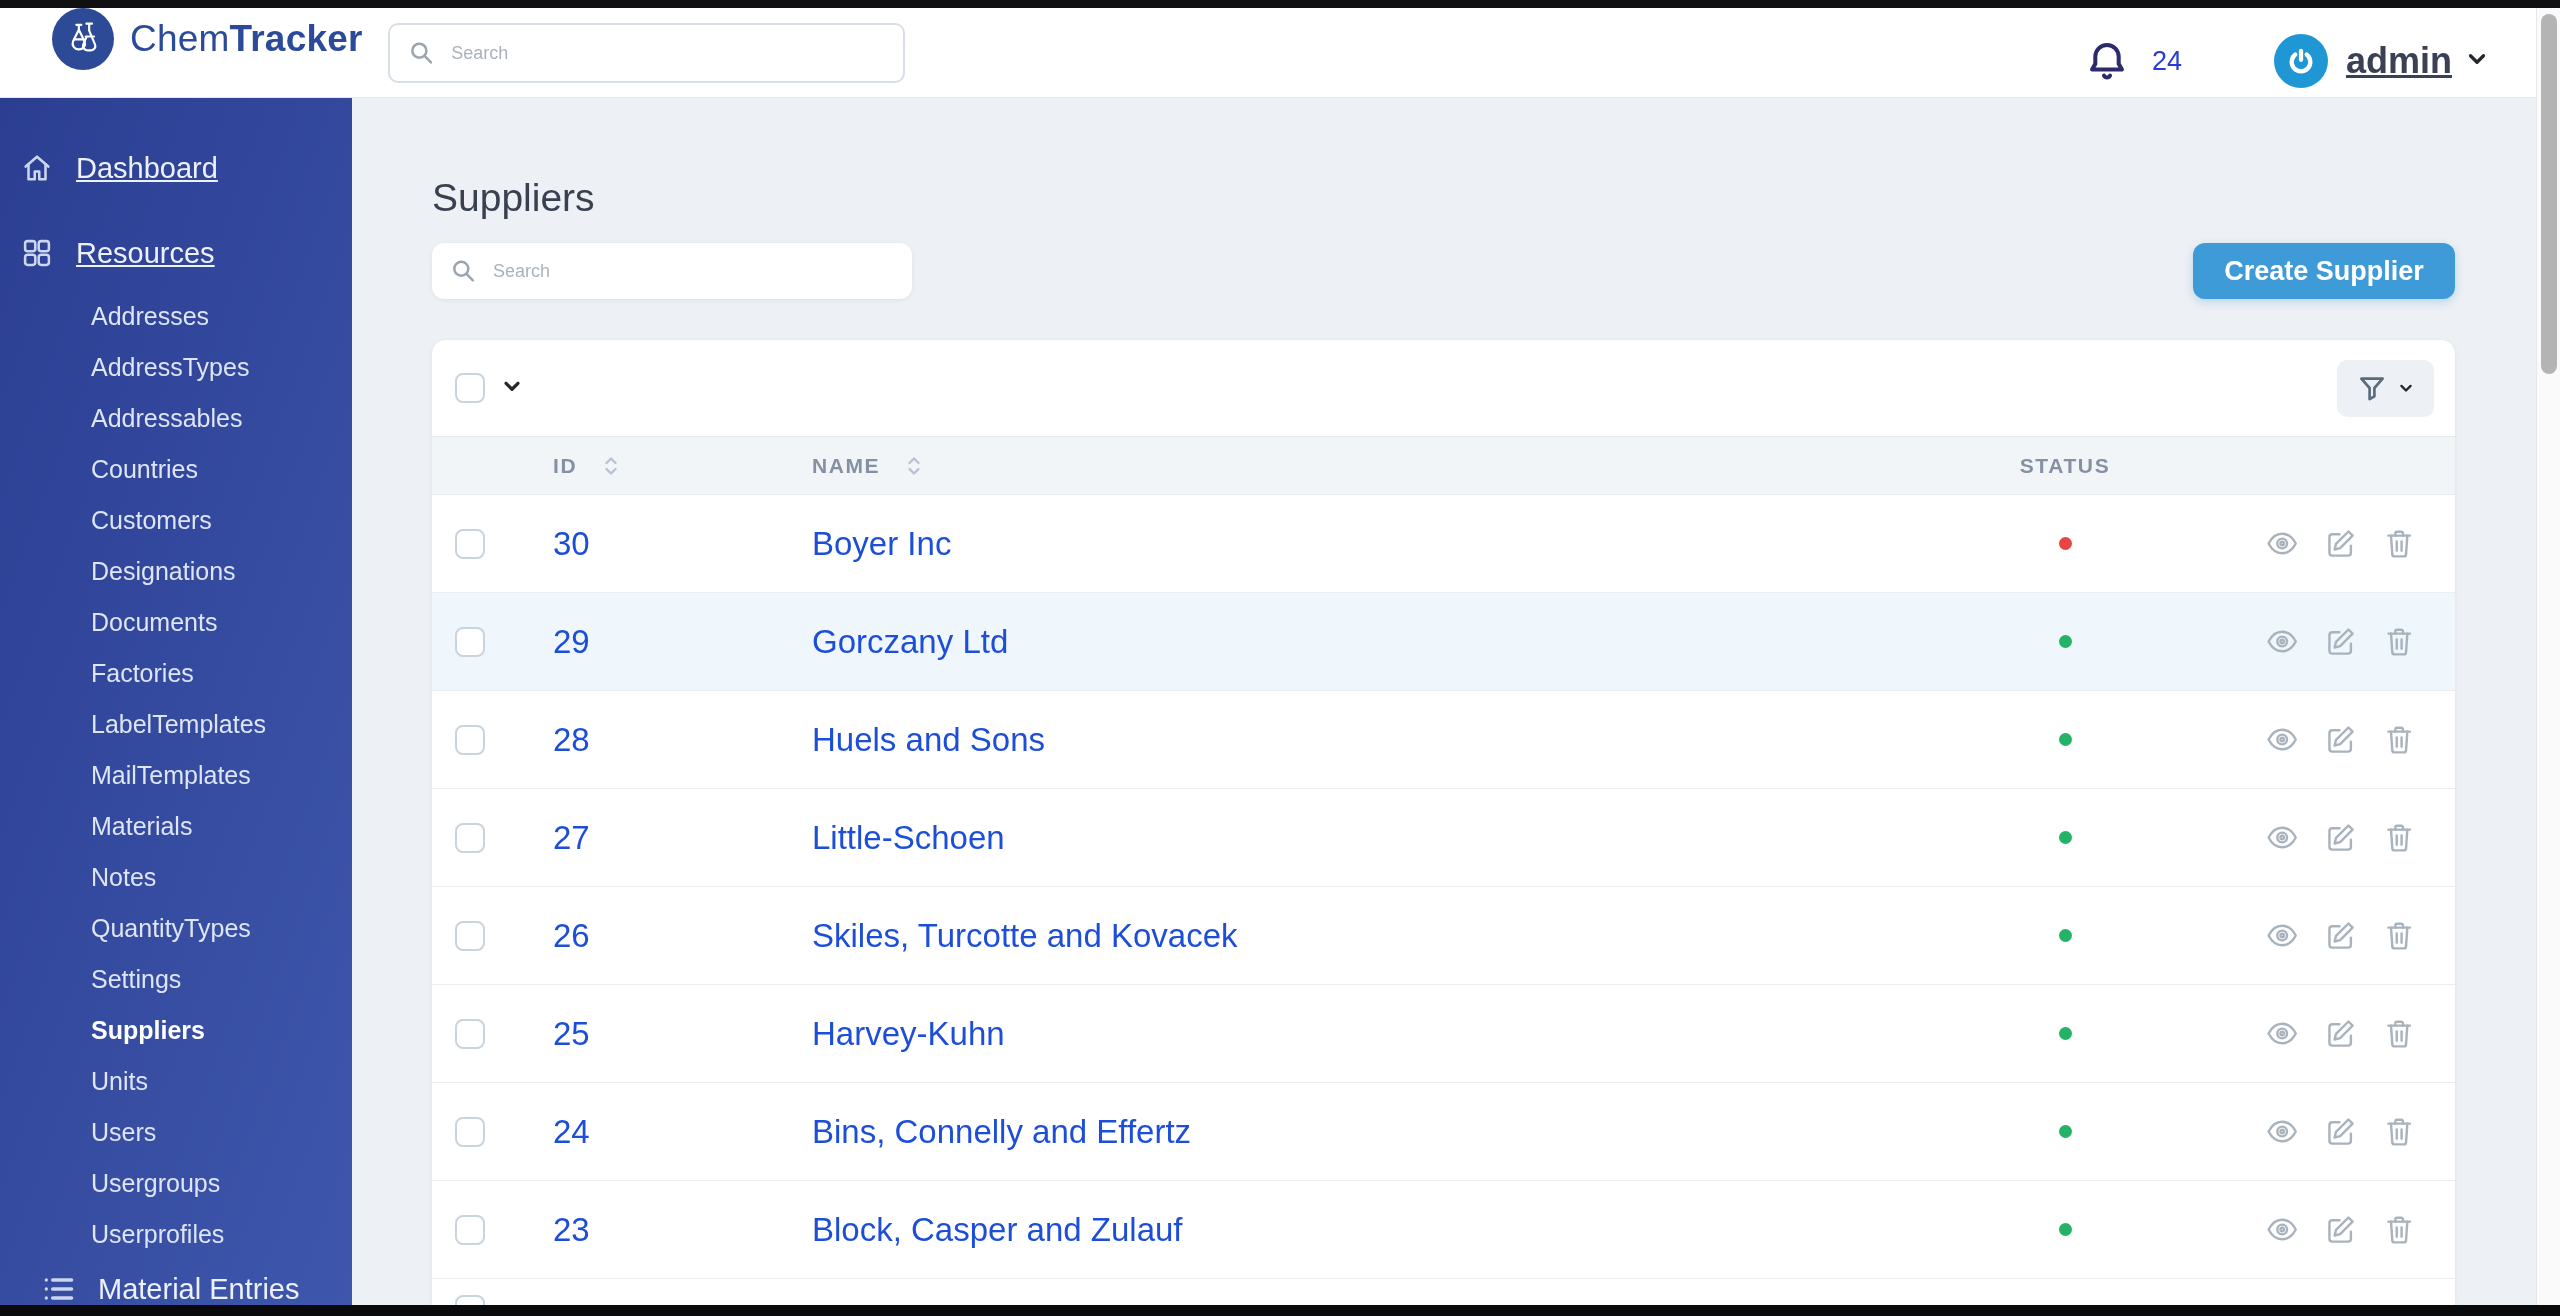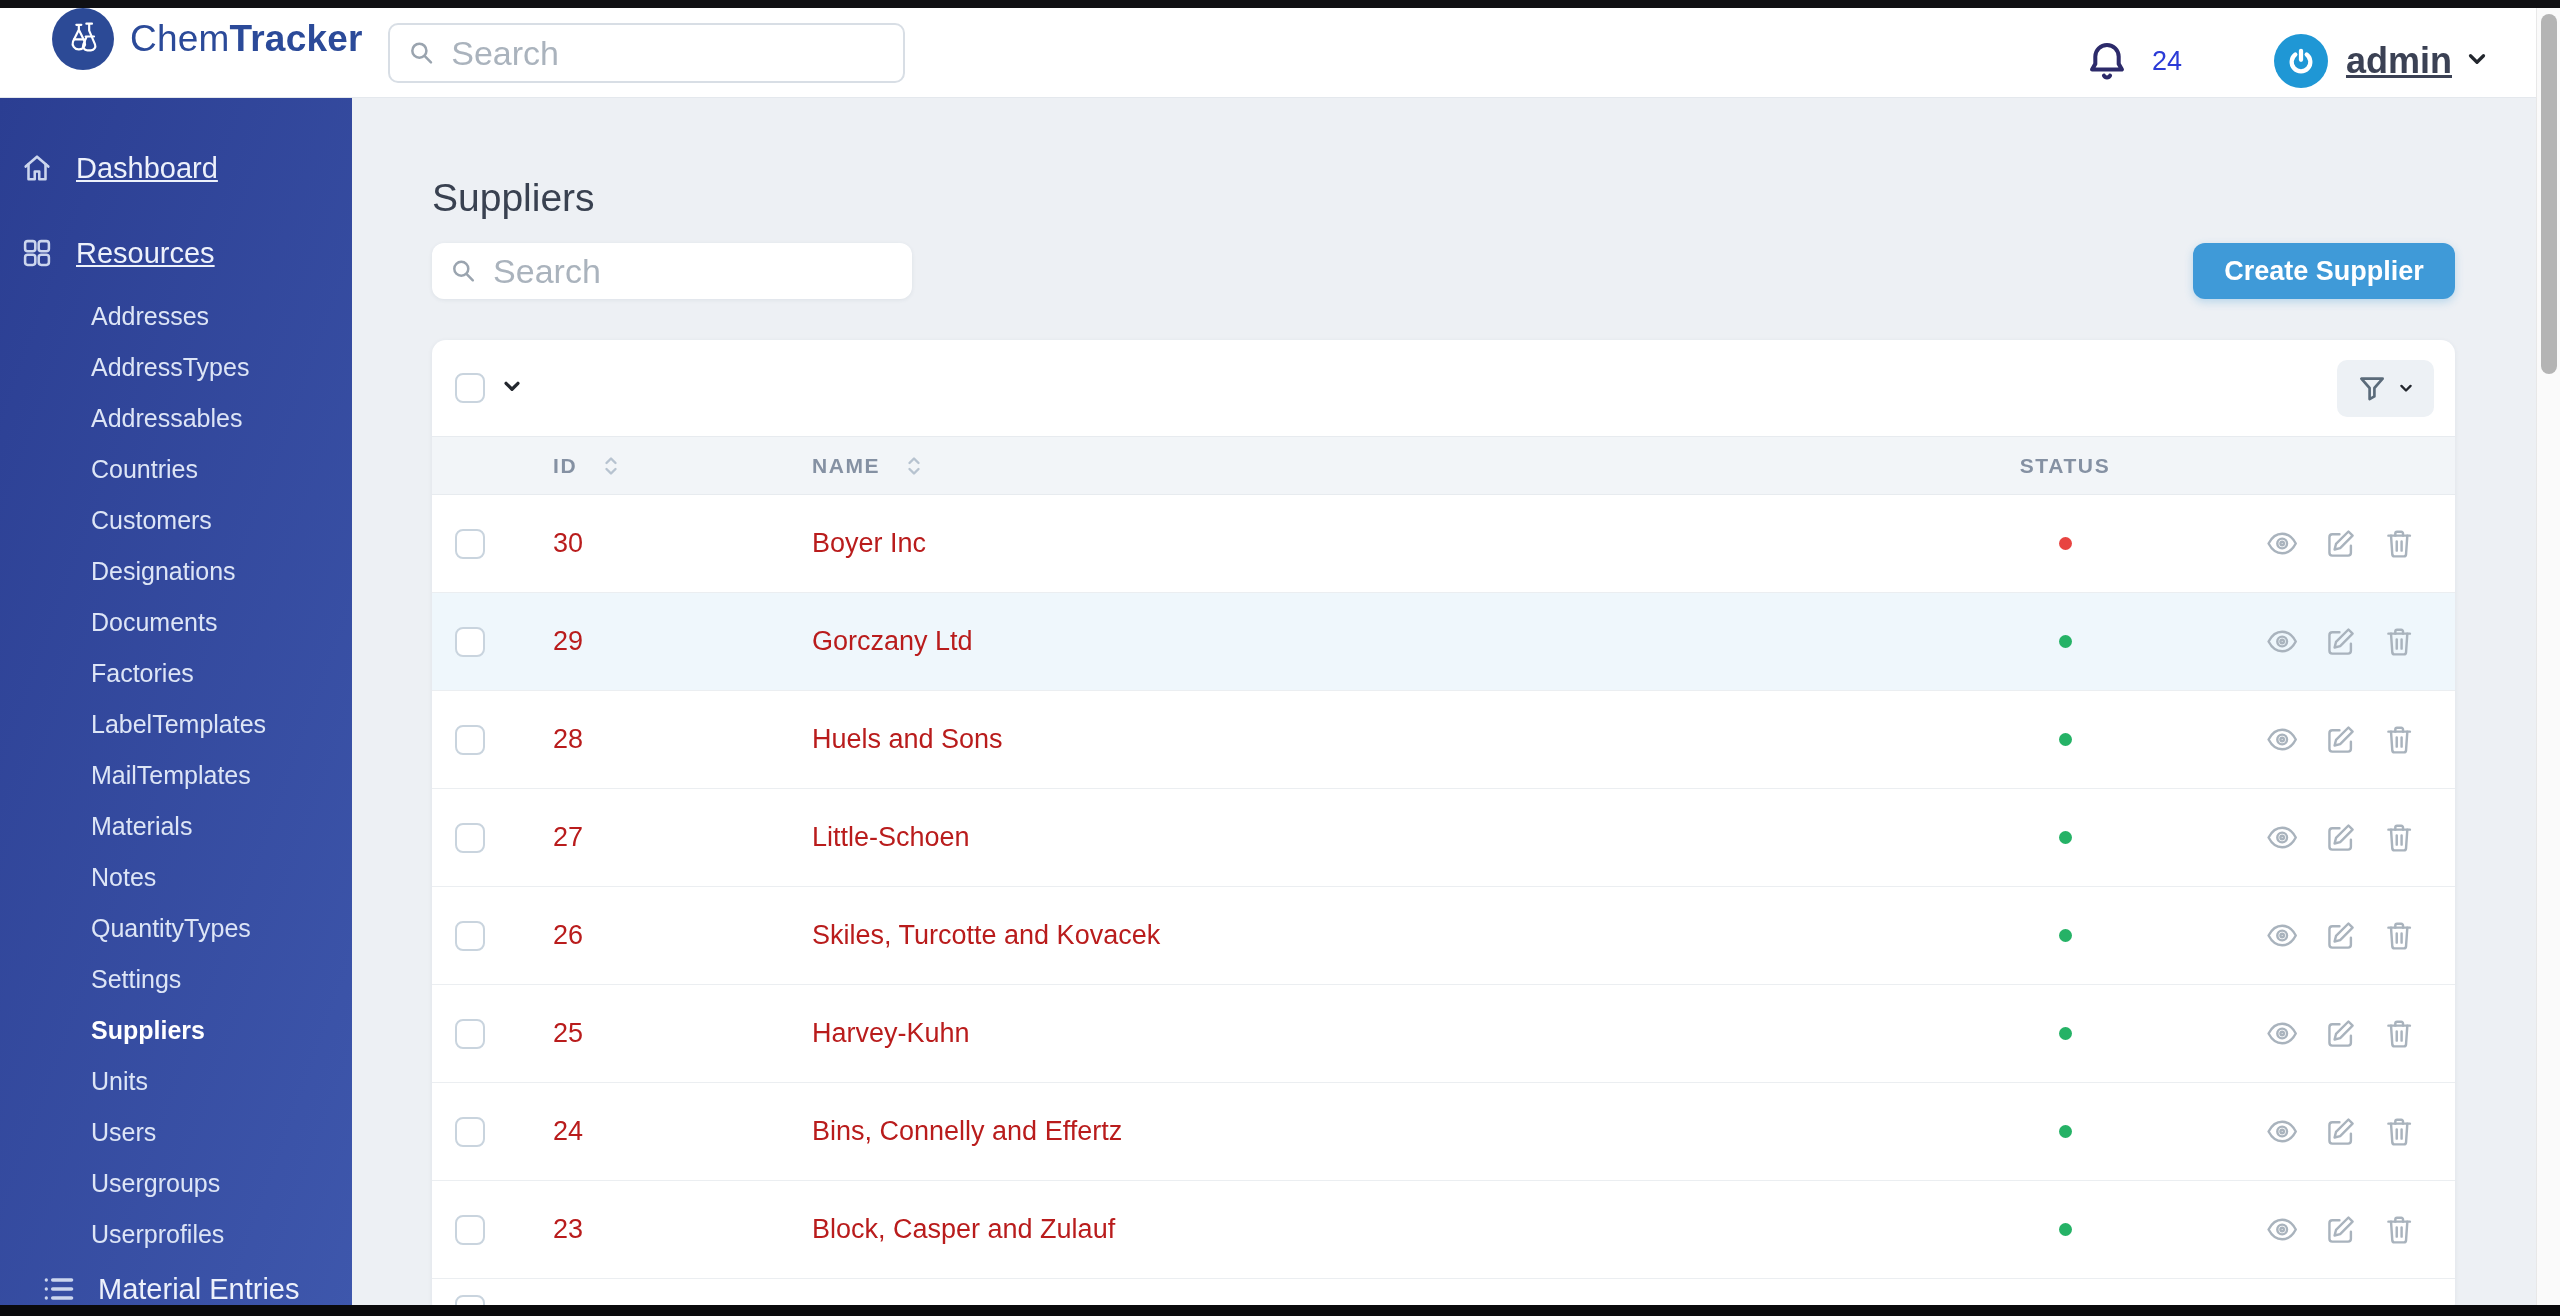--- a/index.html
+++ b/index.html
@@ -13,21 +13,21 @@
 
   
   .topbar { position:absolute; top:8px; left:0; width:2560px; height:90px; background:#ffffff; border-bottom:1px solid #e4e8ed; display:flex; align-items:flex-start; z-index:20; }
   .brand { display:flex; align-items:center; gap:16px; margin-left:52px; }
   .brand-badge { width:62px; height:62px; border-radius:50%; background:#2c4a96; display:flex; align-items:center; justify-content:center; }
   .brand-badge svg { width:40px; height:40px; stroke:#ffffff; fill:none; stroke-width:1.3; stroke-linecap:round; stroke-linejoin:round; }
   .brand-text { font-size:37px; color:#2b4a99; letter-spacing:0.2px; }
   .brand-text .bold { font-weight:700; }
   .top-search { position:absolute; left:388px; top:15px; width:517px; height:60px; background:#ffffff; border:2px solid #d8dee5; border-radius:10px; display:flex; align-items:center; padding:0 18px; gap:16px; }
   .top-search svg, .main-search svg { width:30px; height:30px; stroke:#9aa4af; fill:none; stroke-width:2.2; stroke-linecap:round; }
-  .top-search input, .main-search input { border:none; outline:none; font-size:34px; color:#0c4a6e; width:100%; background:transparent; font-family:"Liberation Sans", sans-serif; }
+  .top-search input, .main-search input { border:none; outline:none; font-size:18px; color:#0c4a6e; width:100%; background:transparent; font-family:"Liberation Sans", sans-serif; }
   .top-search input::placeholder, .main-search input::placeholder { color:#aab3bd; }
   .top-right { position:absolute; right:70px; top:8px; height:90px; display:flex; align-items:center; }
   .bell { width:46px; height:46px; }
   .bell svg { width:46px; height:46px; stroke:#2c2a6a; fill:none; stroke-width:2.1; stroke-linecap:round; stroke-linejoin:round; }
   .notif-count { font-size:27px; color:#2b3bd7; margin-left:22px; font-weight:400; }
   .avatar { width:54px; height:54px; border-radius:50%; background:#1f97d5; margin-left:92px; display:flex; align-items:center; justify-content:center; }
   .avatar svg { width:34px; height:34px; stroke:#ffffff; fill:none; stroke-width:3; stroke-linecap:round; }
   .user-name { font-size:36px; color:#3b4154; font-weight:600; margin-left:18px;text-decoration:underline; }
   .user-caret { margin-left:12px; }
   .user-caret svg { width:26px; height:26px; stroke:#23272e; fill:none; stroke-width:3; stroke-linecap:round; stroke-linejoin:round; }
@@ -63,21 +63,21 @@
 
   .tgrid { display:grid; grid-template-columns:121px 259px 1fr 400px 190px; align-items:center; }
   .thead { height:59px; background:#f2f5f8; border-top:1px solid #e7ebef; border-bottom:1px solid #e7ebef; }
   .th { font-size:21px; font-weight:700; letter-spacing:1.6px; color:#8591a3; display:flex; align-items:center; gap:26px; }
   .th.center { justify-content:center; }
   .sort svg { width:16px; height:22px; stroke:#b7c3d0; fill:none; stroke-width:2.4; stroke-linecap:round; stroke-linejoin:round; display:block; }
 
   .trow { height:98px; border-bottom:1px solid #ebeef1; background:#ffffff; }
   .trow.hl { background:#eff7fc; }
   .trow .cb-cell { padding-left:23px; }
-  .cell-text { font-size:27px; color:#b91c1c; }
+  .cell-text { font-size:33px; color:#1d4ed8; }
   .status-cell { display:flex; justify-content:center; }
   .dot { width:13px; height:13px; border-radius:50%; }
   .dot.active { background:#25b266; }
   .dot.inactive { background:#e84441; }
   .actions { display:flex; justify-content:flex-end; gap:24px; padding-right:39px; }
   .actions svg { width:35px; height:35px; stroke:#a9b3bd; fill:none; stroke-width:1.7; stroke-linecap:round; stroke-linejoin:round; cursor:pointer; }
   .partial-row { height:27px; background:#ffffff; }
   .partial-row .checkbox { position:relative; top:16px; left:23px; }
 
   

